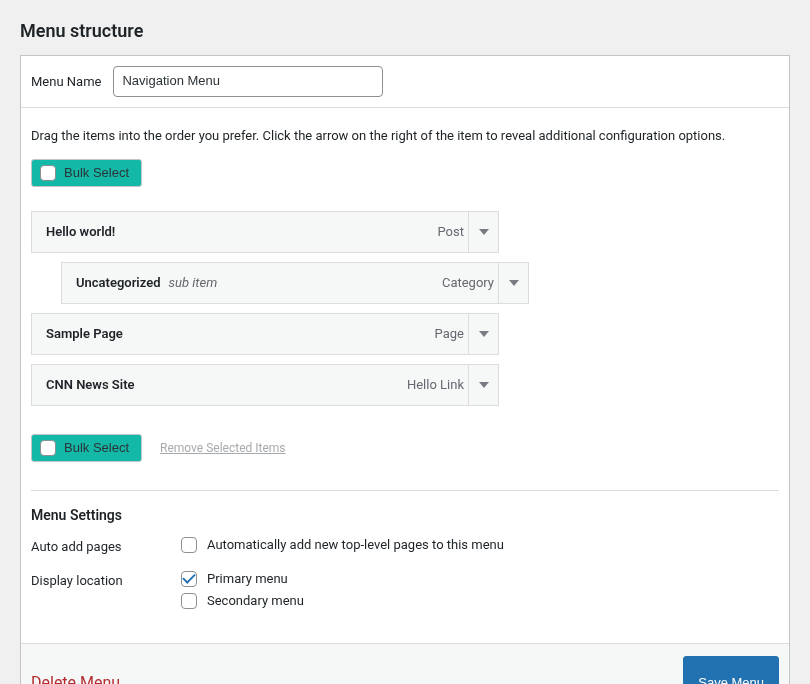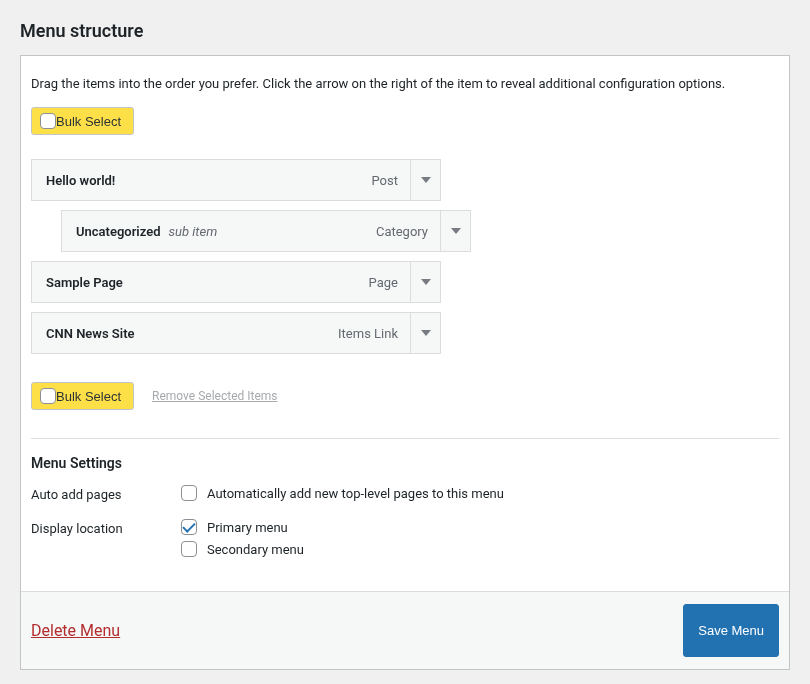--- a/index.html
+++ b/index.html
@@ -47,22 +47,23 @@
     padding: 12px 10px 16px 10px;
   }
   .help-text {
     font-size: 13px;
     color: #1d2327;
     margin: 8px 0 16px 0;
   }
   .bulk-btn {
     display: inline-flex;
     align-items: center;
+    gap: 8px;
     border: 1px solid #c3c4c7;
-    background: #fde047;
+    background: #14b8a6;
     border-radius: 3px;
     padding: 5px 12px 5px 8px;
     cursor: pointer;
     font-size: 13px;
     color: #2c3338;
   }
   .cb {
     width: 16px;
     height: 16px;
     border: 1px solid #8c8f94;
@@ -81,21 +82,21 @@
     border-bottom: 2px solid #2271b1;
     transform: rotate(-45deg) translate(1px,-1px);
   }
   .menu-items {
     margin-top: 24px;
   }
   .menu-item {
     border: 1px solid #dcdcde;
     background: #f6f7f7;
     height: 42px;
-    width: 410px;
+    width: 468px;
     display: flex;
     align-items: center;
     justify-content: space-between;
     padding: 16px 14px;
     margin-bottom: 9px;
     cursor: move;
   }
   .menu-item.sub {
     margin-left: 30px;
   }
@@ -110,21 +111,21 @@
     color: #1d2327;
   }
   .mi-sub {
     font-style: italic;
     font-size: 13px;
     color: #646970;
   }
   .mi-right {
     display: flex;
     align-items: center;
-    gap: 12px;
+    gap: 4px;
     color: #646970;
     font-size: 13px;
   }
   .tri {
     border-left: 1px solid #dcdcde;
     height: 42px;
     width: 30px;
     display: flex;
     align-items: center;
     justify-content: center;
@@ -200,20 +201,24 @@
     cursor: pointer;
   }
 </style>
 </head>
 <body>
 
 <h2 class="page-title">Menu structure</h2>
 
 <div class="panel">
 
+  <div class="menu-name-row">
+    <label>Menu Name</label>
+    <input type="text" value="Navigation Menu" style="">
+  </div>
 
   <div class="body-inner">
     <p class="help-text">Drag the items into the order you prefer. Click the arrow on the right of the item to reveal additional configuration options.</p>
 
     <button class="bulk-btn">
       <span class="cb"></span>
       <span>Bulk Select</span>
     </button>
 
     <div class="menu-items">
@@ -259,21 +264,21 @@
               </svg>
           </span>
         </div>
       </div>
 
       <div class="menu-item">
         <div class="mi-left">
           <span class="mi-title">CNN News Site</span>
         </div>
         <div class="mi-right">
-          <span>Items Link</span>
+          <span>Hello Link</span>
           <span class="tri">
             <svg width="10" height="6">
                 <polygon points="0,0 10,0 5,6" fill="#787c82"></polygon>
               </svg>
           </span>
         </div>
       </div>
 
     </div>
 

